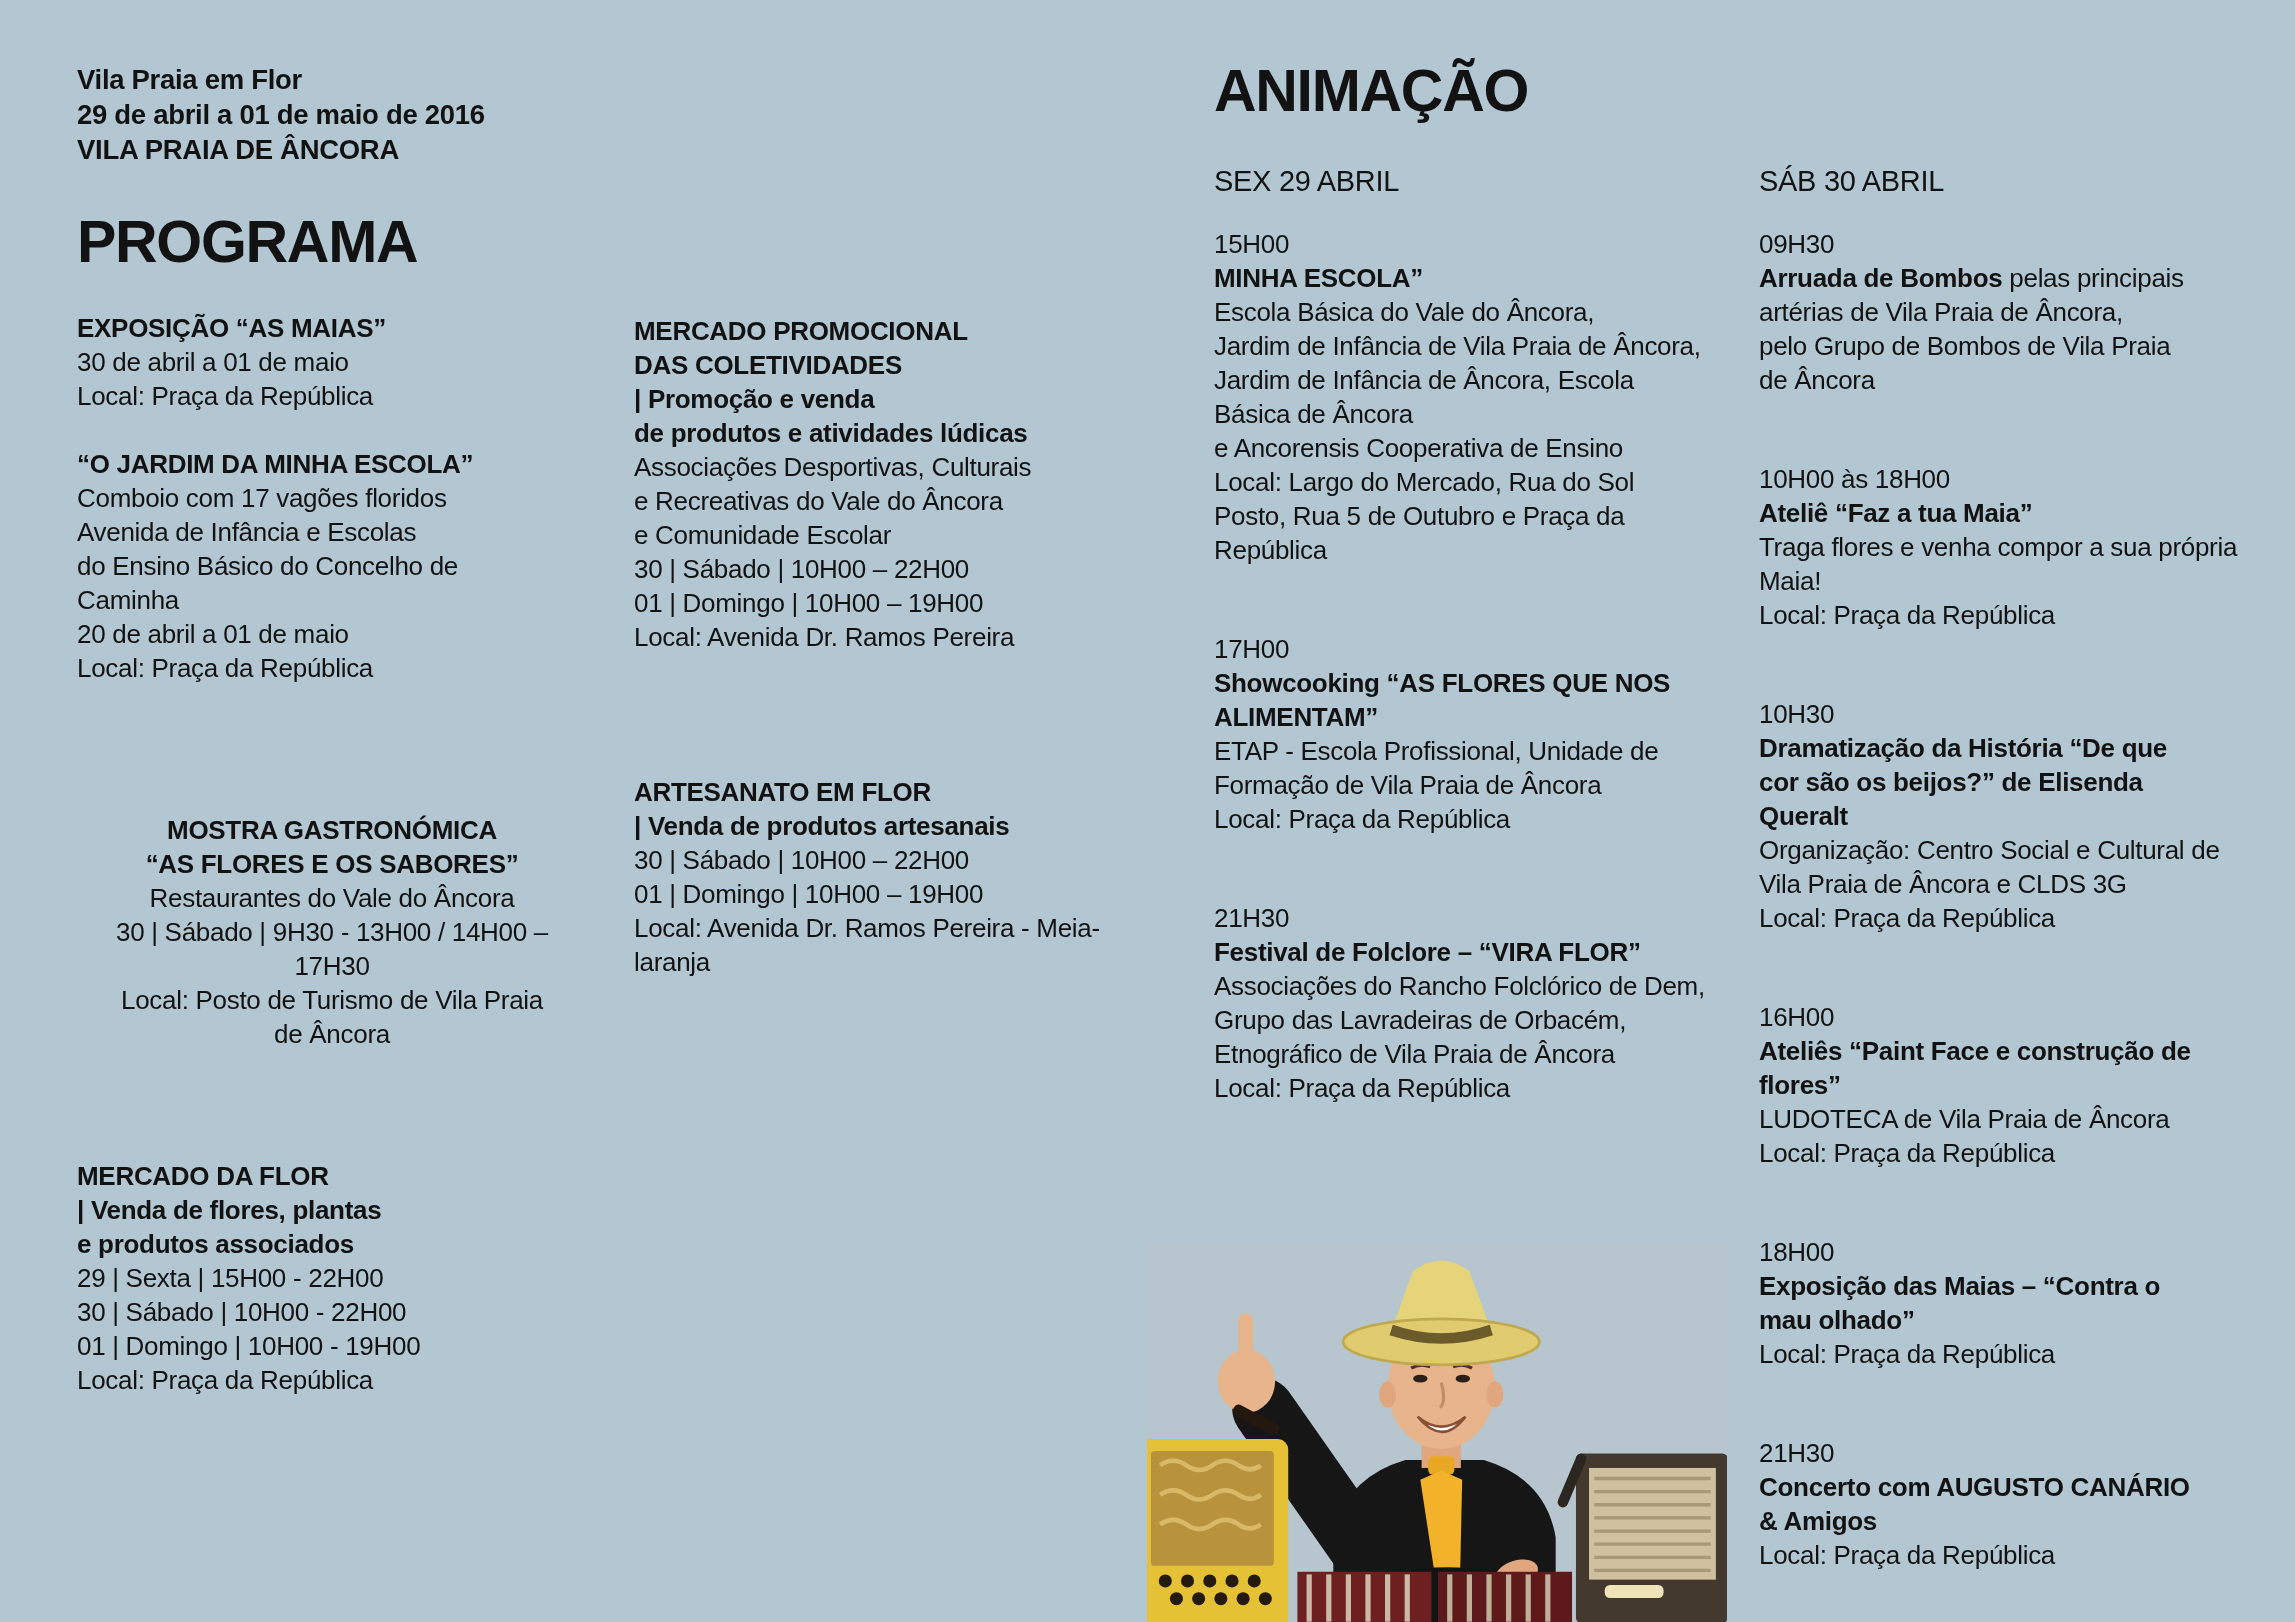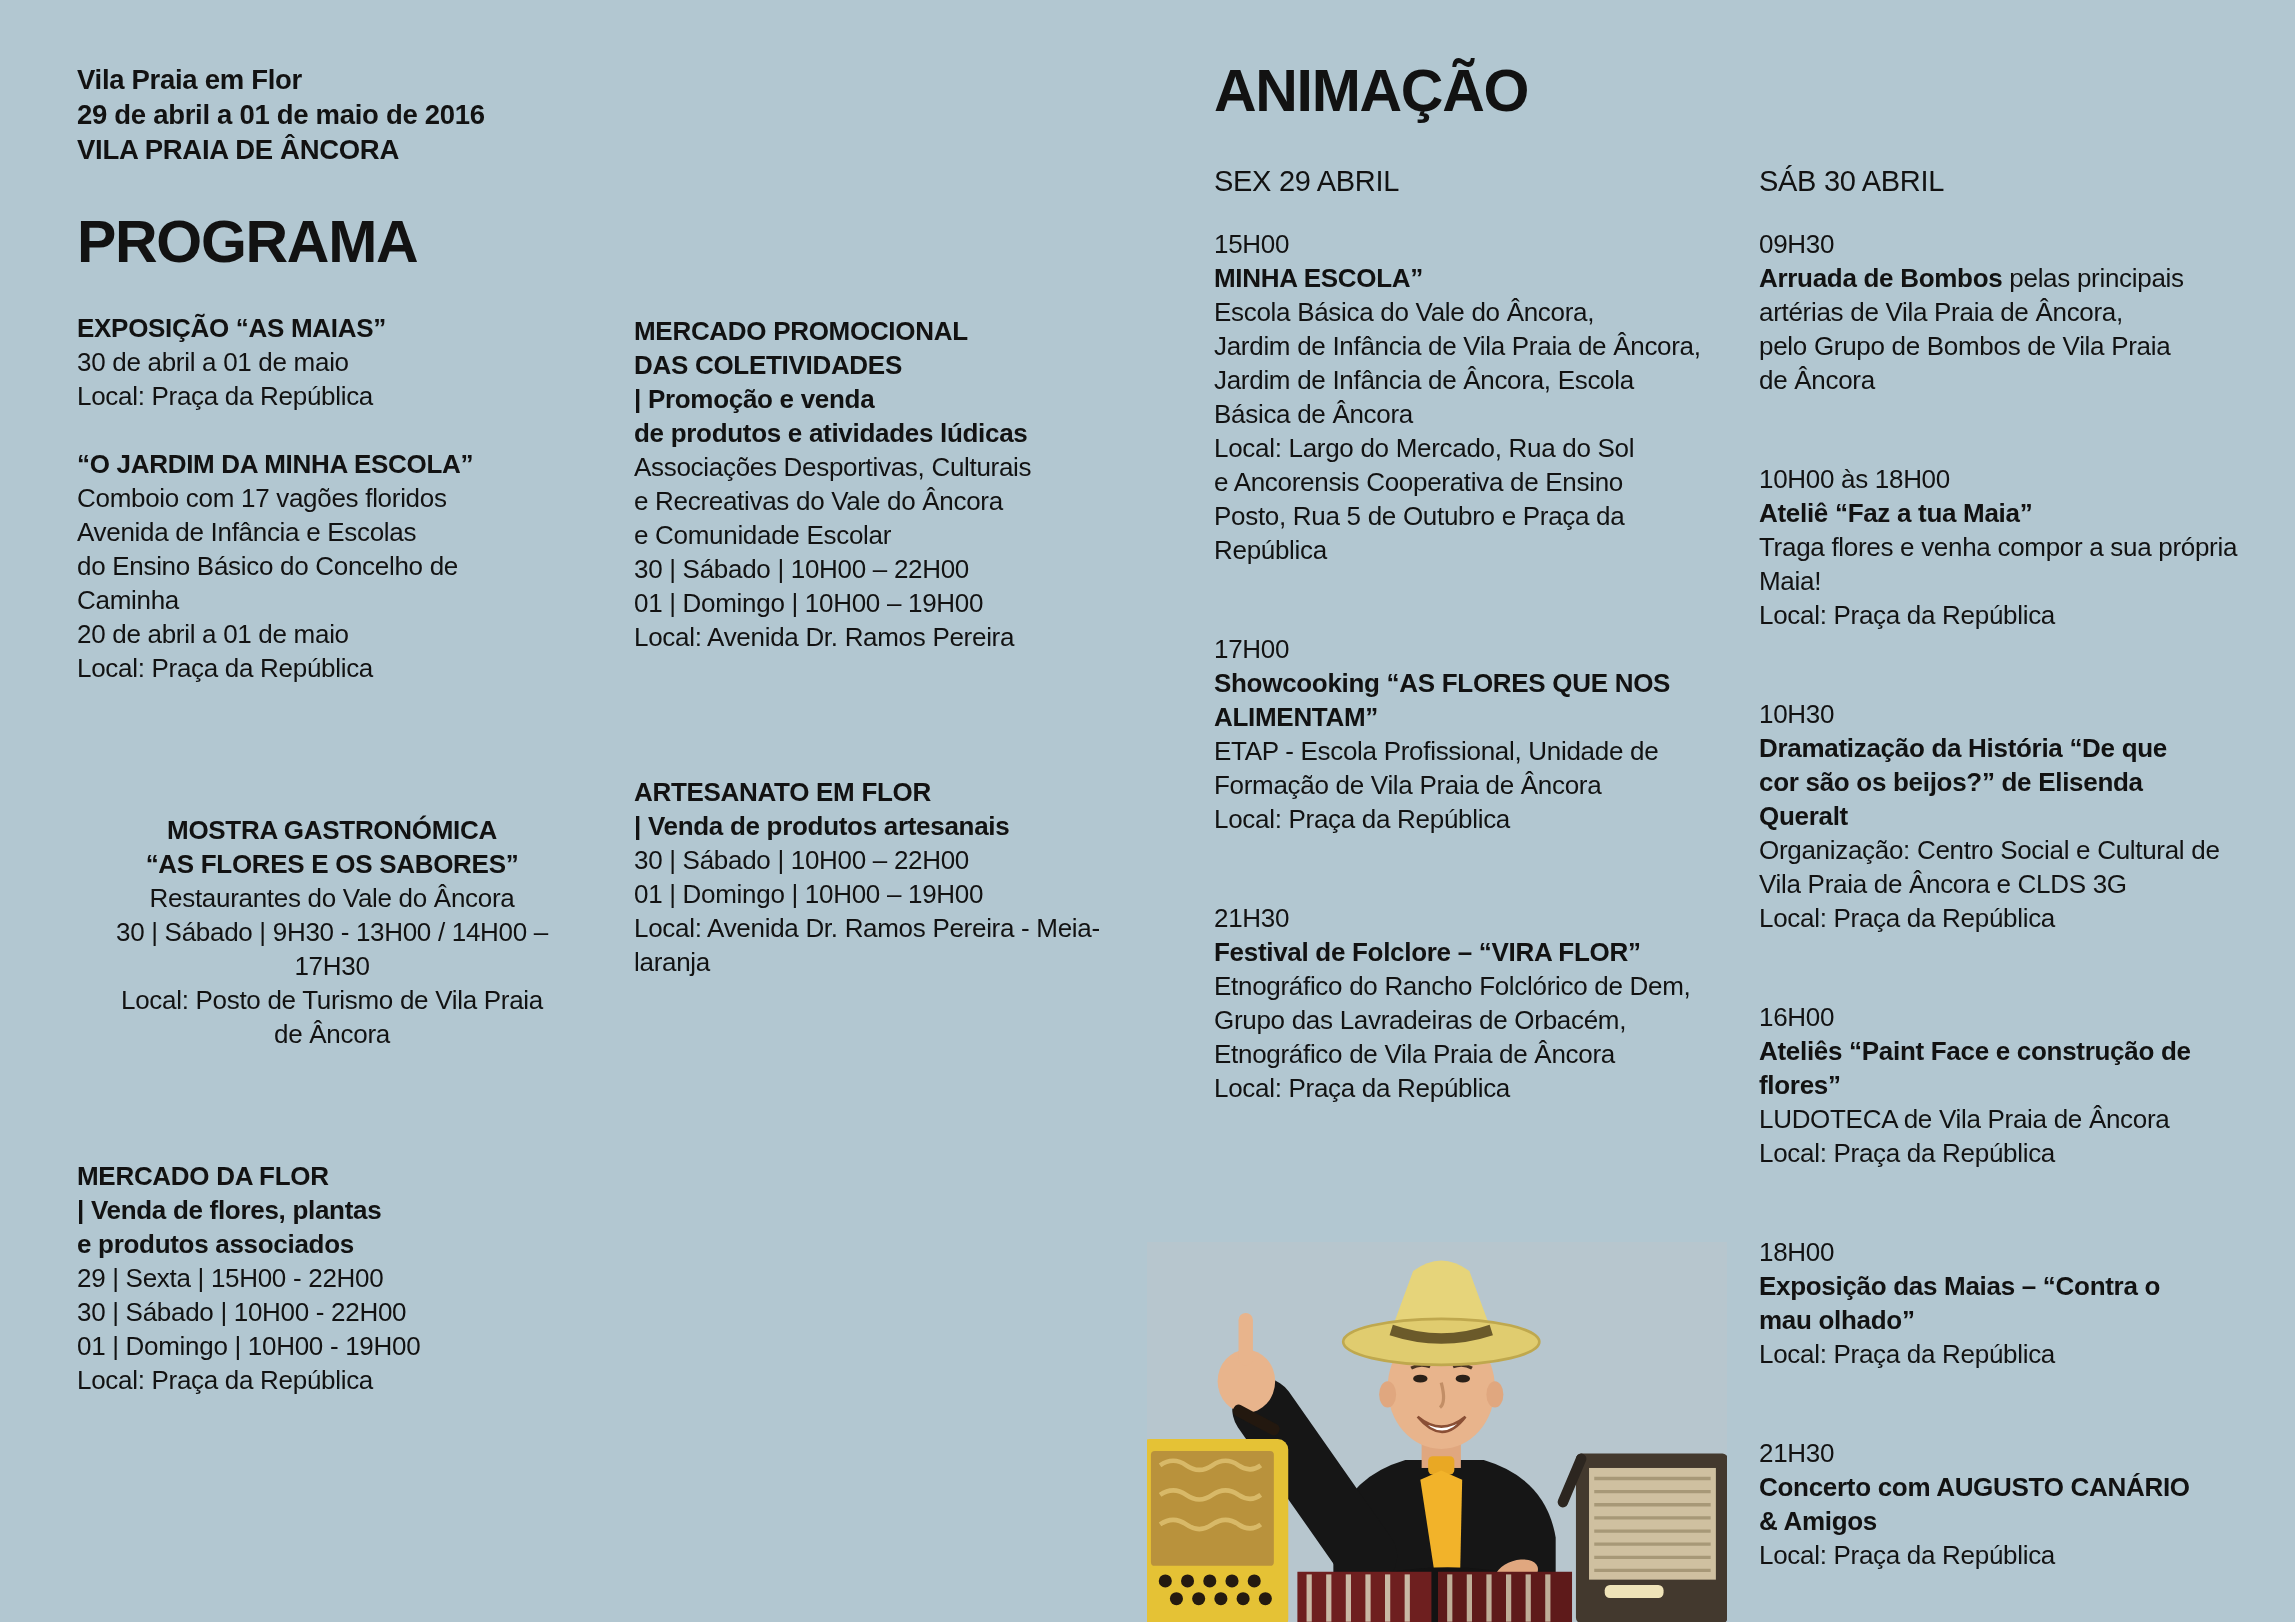--- a/index.html
+++ b/index.html
@@ -123,37 +123,37 @@
     <div class="big-title" style="margin-bottom:43px;">ANIMAÇÃO</div>
     <div class="day">SEX 29 ABRIL</div>
     <div id="animacao-col1-events">
         <div class="event">
           <div class="line time">15H00</div>
           <div class="line b"><span>MINHA ESCOLA”</span></div>
           <div class="line"><span>Escola Básica do Vale do Âncora,</span></div>
           <div class="line"><span>Jardim de Infância de Vila Praia de Âncora,</span></div>
           <div class="line"><span>Jardim de Infância de Âncora, Escola</span></div>
           <div class="line"><span>Básica de Âncora</span></div>
+          <div class="line"><span>e Ancorensis Cooperativa de Ensino</span></div>
           <div class="line"><span>Local: Largo do Mercado, Rua do Sol</span></div>
-          <div class="line"><span>e Ancorensis Cooperativa de Ensino</span></div>
           <div class="line"><span>Posto, Rua 5 de Outubro e Praça da</span></div>
           <div class="line"><span>República</span></div>
         </div>
         <div class="event">
           <div class="line time">17H00</div>
           <div class="line b"><span>Showcooking “AS FLORES QUE NOS</span></div>
           <div class="line b"><span>ALIMENTAM”</span></div>
           <div class="line"><span>ETAP - Escola Profissional, Unidade de</span></div>
           <div class="line"><span>Formação de Vila Praia de Âncora</span></div>
           <div class="line"><span>Local: Praça da República</span></div>
         </div>
         <div class="event">
           <div class="line time">21H30</div>
           <div class="line b"><span>Festival de Folclore – “VIRA FLOR”</span></div>
-          <div class="line"><span>Etnográfico do Rancho Folclórico de Dem,</span></div>
+          <div class="line"><span>Associações do Rancho Folclórico de Dem,</span></div>
           <div class="line"><span>Grupo das Lavradeiras de Orbacém,</span></div>
           <div class="line"><span>Etnográfico de Vila Praia de Âncora</span></div>
           <div class="line"><span>Local: Praça da República</span></div>
         </div>
       </div>
   </div>
 
   <div id="col4" class="col">
     <div class="day">SÁB 30 ABRIL</div>
     <div id="animacao-col2-events">

